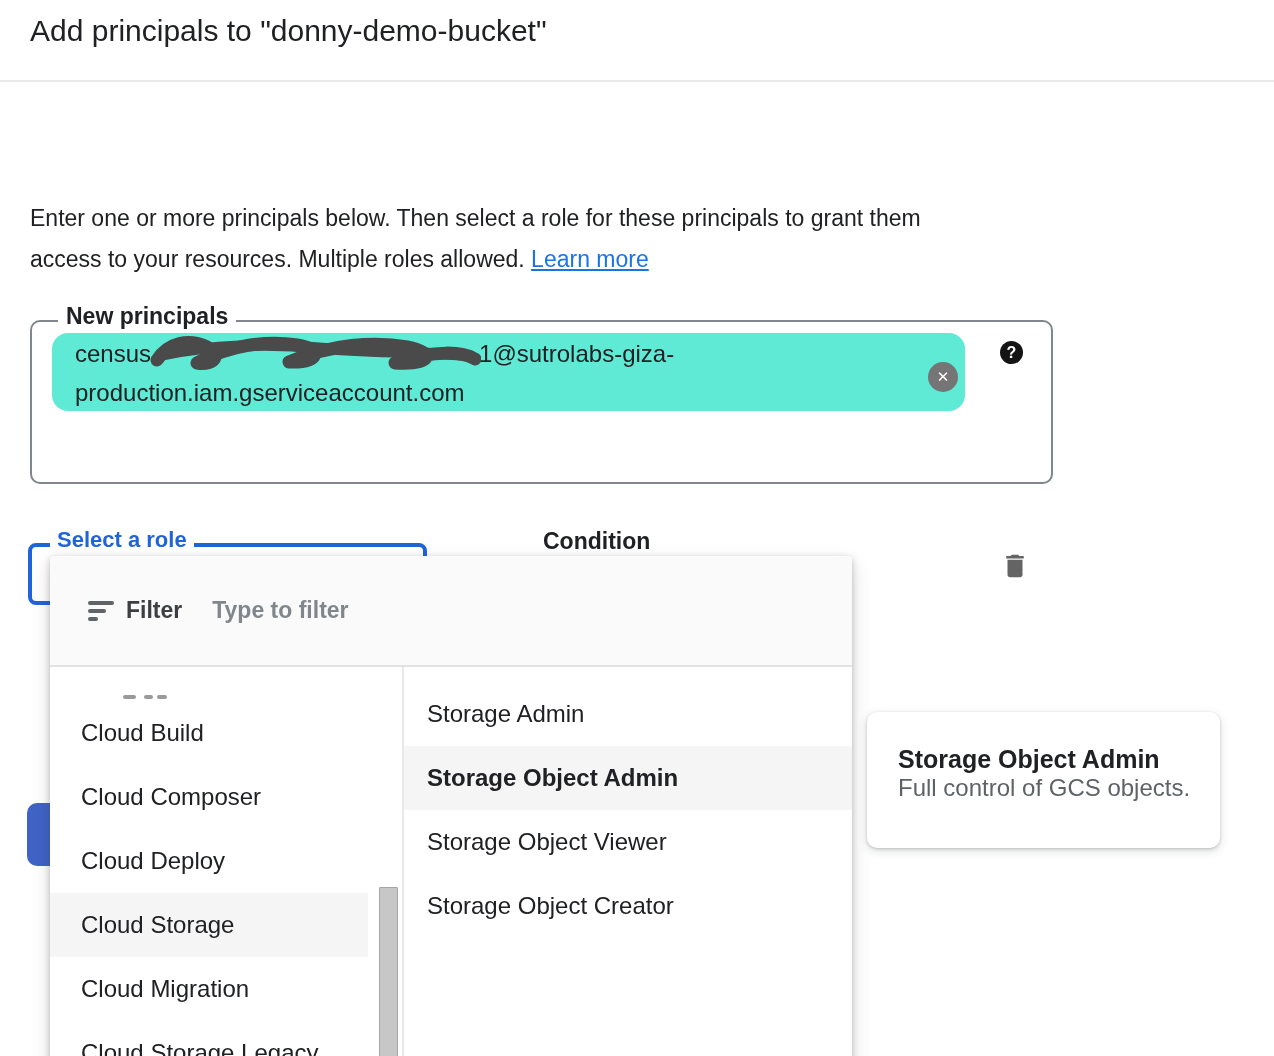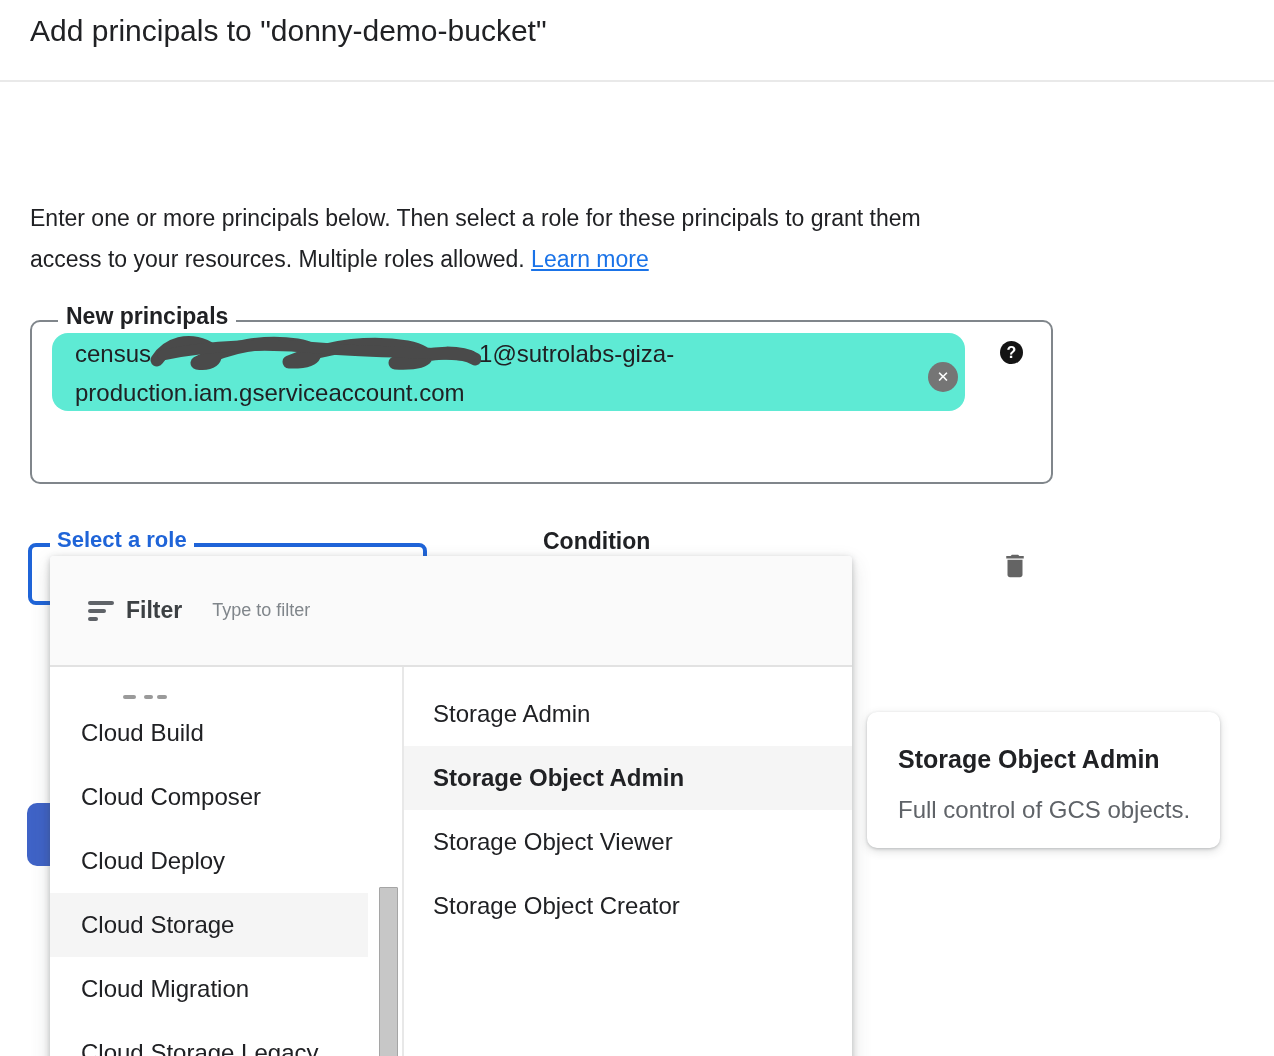--- a/index.html
+++ b/index.html
@@ -46,49 +46,49 @@
   
   .panel { position:absolute; left:50px; top:556px; width:802px; height:610px; background:#fff;
            border-radius:4px; z-index:20;
            box-shadow:0 2px 6px rgba(60,64,67,.30), 0 8px 20px rgba(60,64,67,.18); }
   .panel-header { position:relative; height:111px; background:#fafafa; border-bottom:2px solid #e2e2e2;
                   border-radius:4px 4px 0 0; display:flex; align-items:center; }
   .filter-icon { width:26px; margin-left:38px; margin-right:12px; }
   .filter-icon .bar { height:4px; background:#5f6368; border-radius:2px; margin-bottom:4px; }
   .filter-icon .b1 { width:26px; } .filter-icon .b2 { width:18px; } .filter-icon .b3 { width:10px; margin-bottom:0; }
   .filter-label { font-size:23px; font-weight:700; color:#3c4043; margin-right:30px; }
-  .filter-input { border:none; outline:none; background:transparent; font-size:18px; color:#3b82f6; width:420px;
-                  font-family:"Liberation Sans","DejaVu Sans",sans-serif; }
+  .filter-input { border:none; outline:none; background:transparent; font-size:23px; color:#3b82f6; width:420px;
+                  font-family:"Liberation Sans","DejaVu Sans",sans-serif;font-weight:bold; }
   .filter-input::placeholder { color:#80868b; opacity:1; }
 
   .panel-body { position:relative; height:497px; }
   .col-divider { position:absolute; left:352px; top:0; bottom:-2px; width:2px; background:#e8e8e8; }
 
   .cat-col { position:absolute; left:0; top:0; width:352px; }
   .remnant { position:relative; height:34px; }
   .remnant .tick { position:absolute; top:28px; height:4px; background:#9a9a9a; border-radius:2px; }
   .remnant .t1 { left:73px; width:13px; } .remnant .t2 { left:94px; width:9px; } .remnant .t3 { left:107px; width:10px; }
   .cat-item { width:318px; height:64px; line-height:64px; padding-left:31px; font-size:24px; color:#202124;
               cursor:pointer; white-space:nowrap; }
   .cat-item.selected { background:#f5f5f5; }
 
   .v-scrollbar { position:absolute; left:329px; top:220px; width:19px; height:177px;
                  background:#c7c7c7; border:1px solid #a5a5a5; border-radius:1px; }
 
   .role-col { position:absolute; left:354px; top:0; right:0; padding-top:15px; }
-  .role-item { height:64px; line-height:64px; padding-left:29px; font-size:24px; color:#202124; cursor:pointer;
+  .role-item { height:64px; line-height:64px; padding-left:23px; font-size:24px; color:#202124; cursor:pointer;
                white-space:nowrap; }
   .role-item.selected { background:#f5f5f5; font-weight:700; }
 
   
   .tooltip-card { position:absolute; left:867px; top:712px; width:353px; height:136px; background:#fff;
                   border-radius:10px; box-shadow:0 1px 3px rgba(60,64,67,.25), 0 3px 10px rgba(60,64,67,.18);
                   padding:33px 20px 0 31px; z-index:30; }
   .tooltip-title { font-size:25px; font-weight:700; color:#202124; }
-  .tooltip-desc { margin-top:22px; font-size:24px; color:#5f6368; }
+  .tooltip-desc { margin-top:0; font-size:24px; color:#5f6368; }
 </style>
 </head>
 <body>
 
 <div class="screen">
 
   <div class="dlg-title">Add principals to "donny-demo-bucket"</div>
   <div class="top-divider"></div>
 
   <div class="para">

